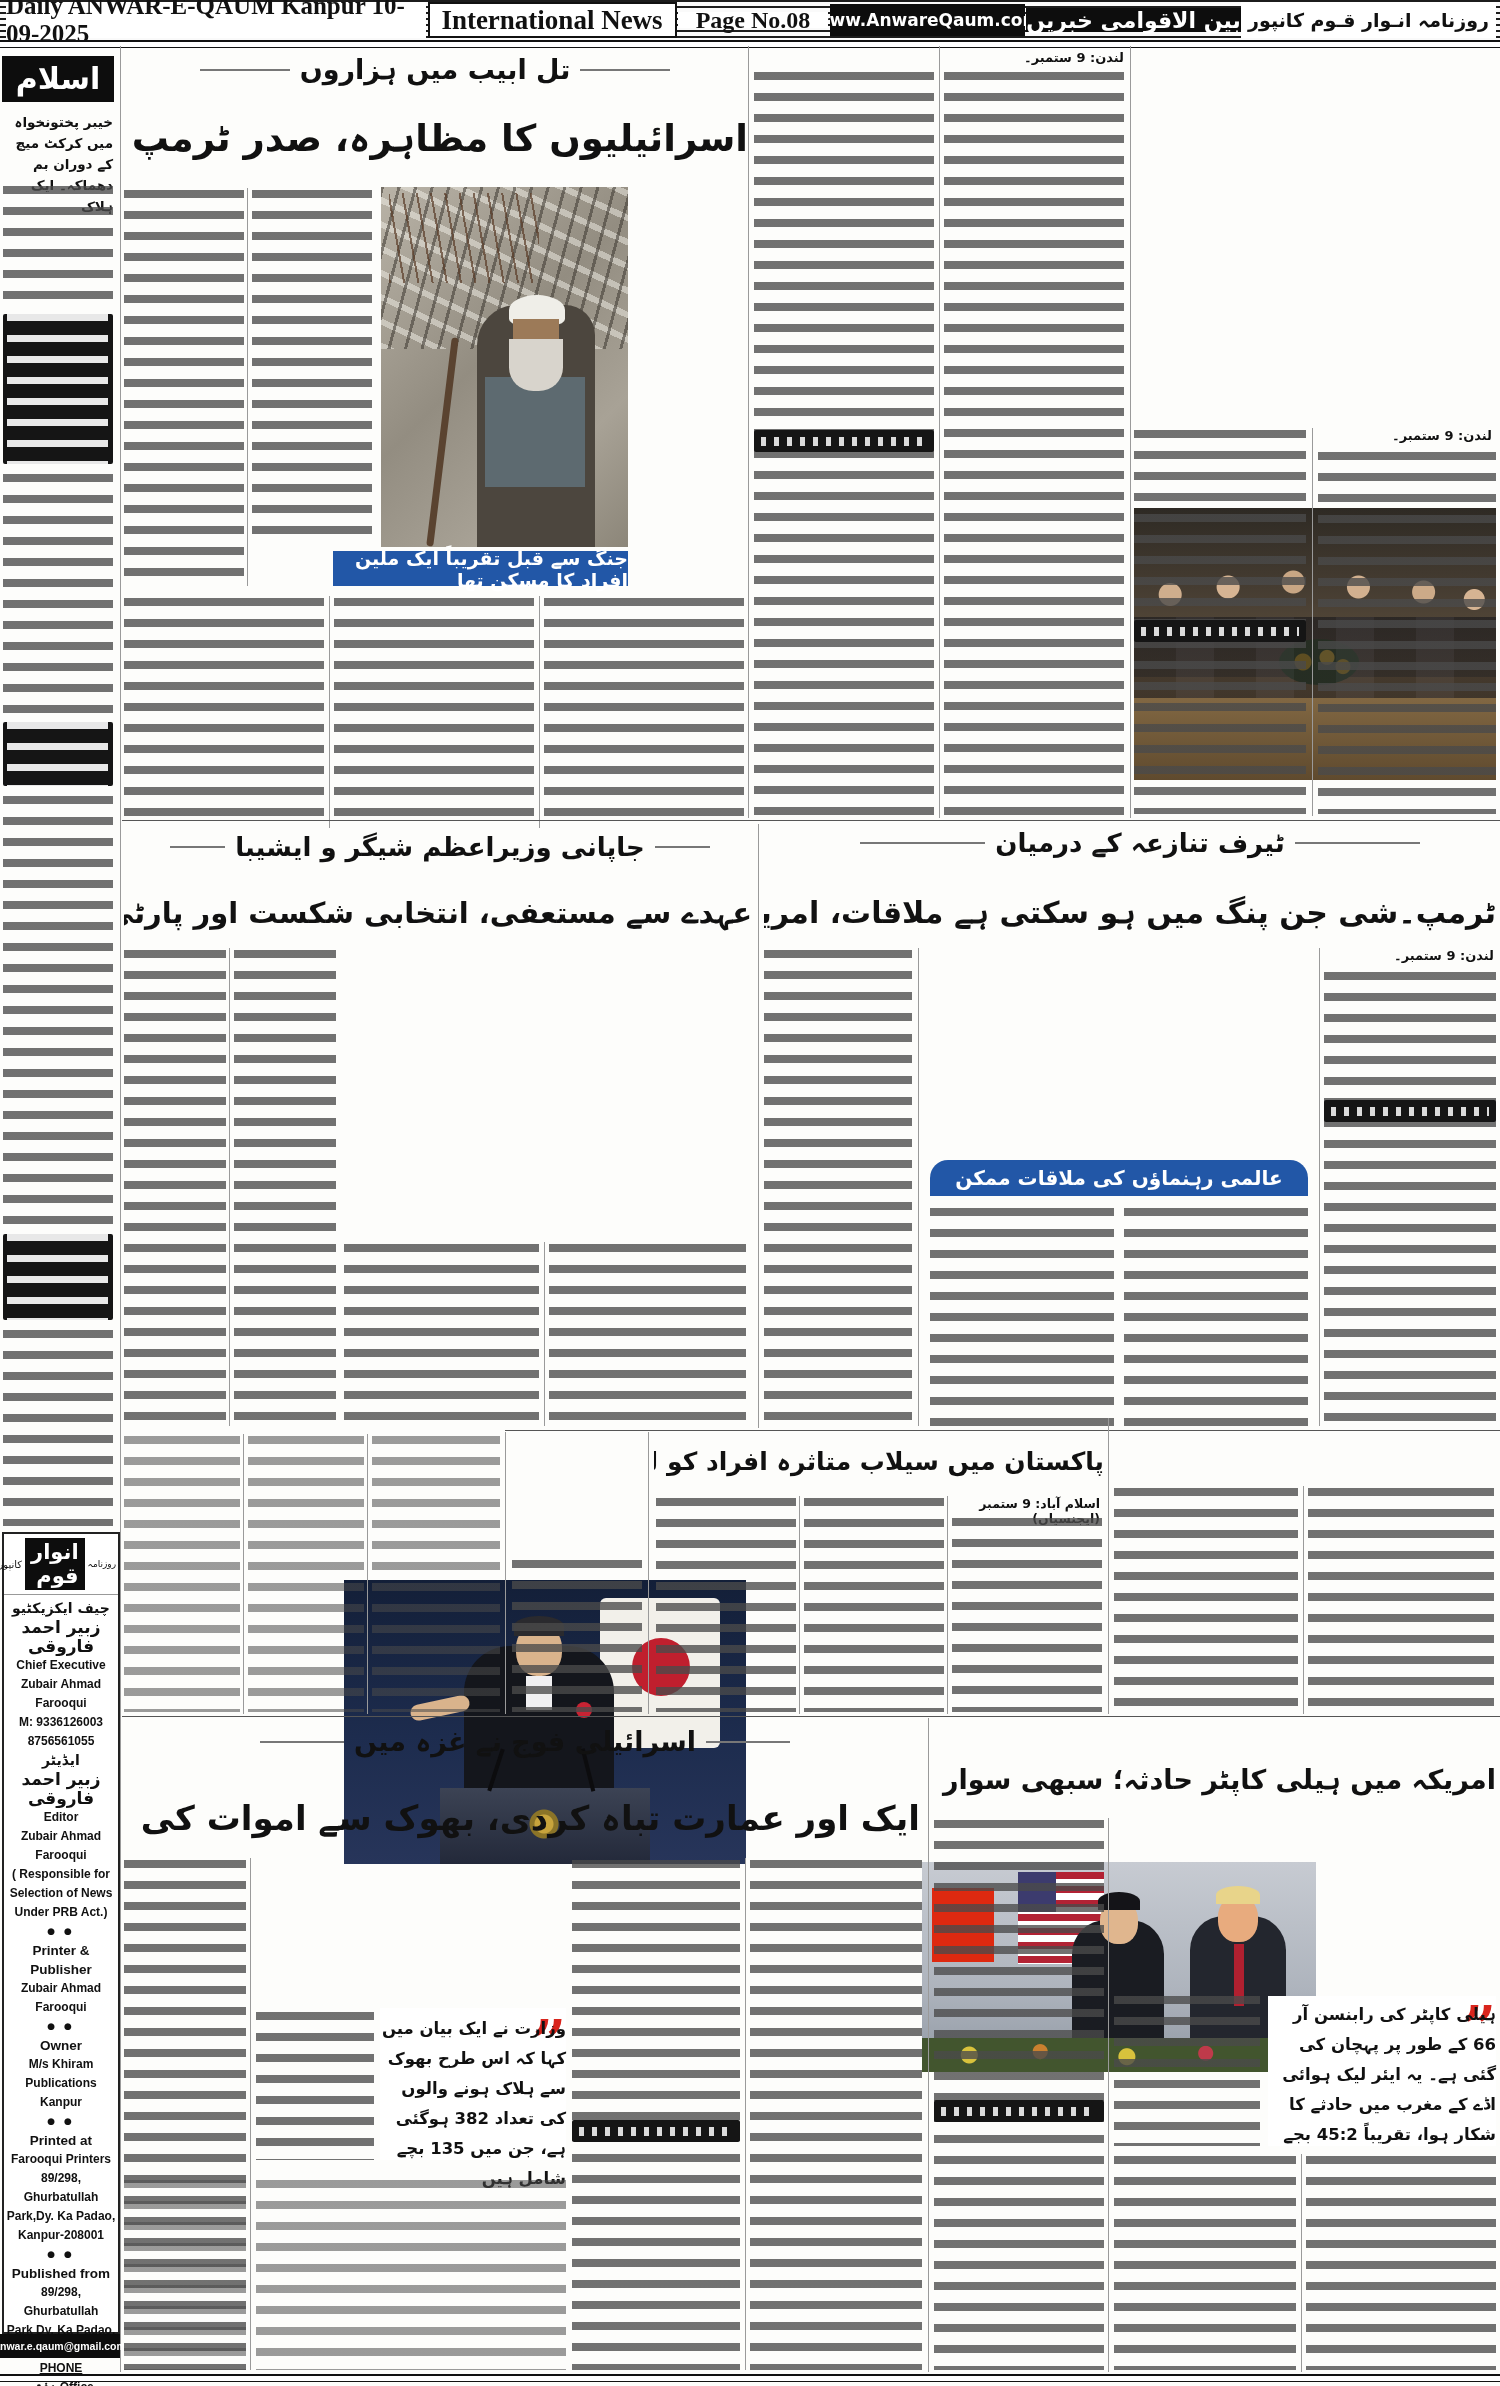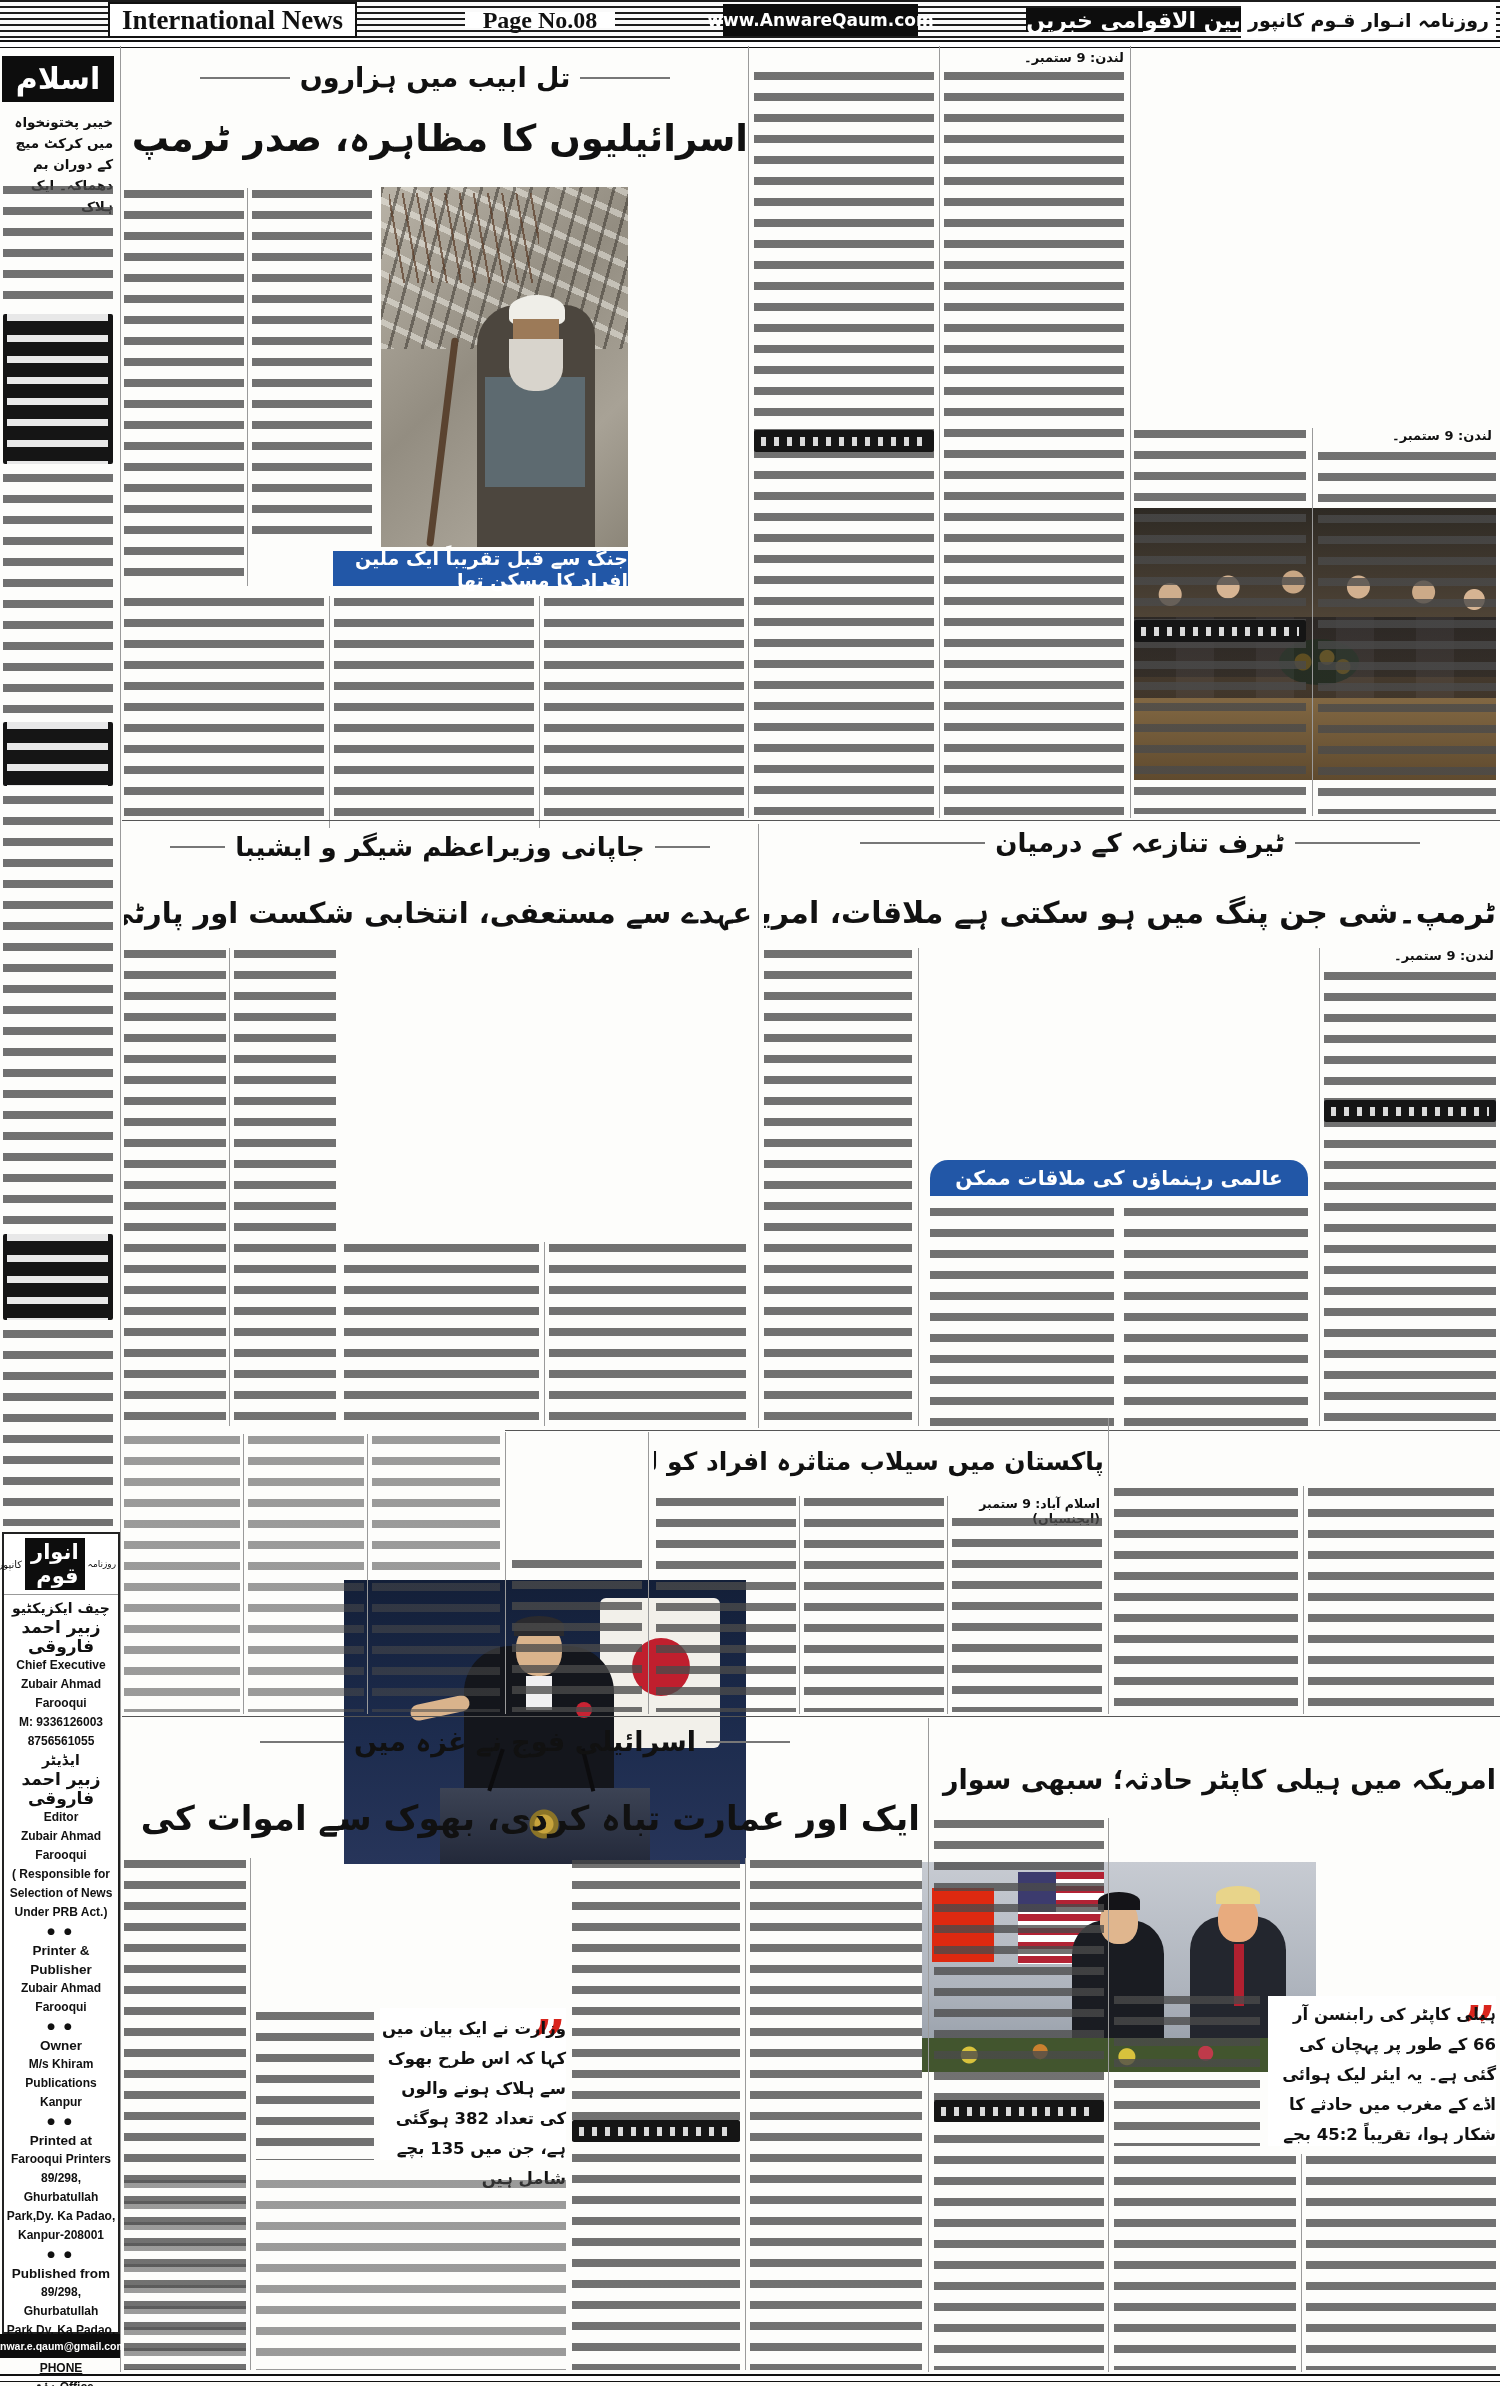--- a/index.html
+++ b/index.html
@@ -34,20 +34,21 @@
   .pubbox{border:2px solid #222;background:#fff;}
   .photo{overflow:hidden;position:relative;}
   .ph-el{position:absolute;}
 </style>
 </head>
 <body>
 
 <div class="page">
 
   <div class="abs masthead" style="left:0;top:0;width:1500px;height:40px;">
+    <div class="mh-item" style="width:420px;font-family:'Liberation Serif',serif;font-size:25px;margin:2px 0 2px 6px;">Daily ANWAR-E-QAUM Kanpur 10-09-2025</div>
     <div style="flex:1"></div>
     <div class="mh-item mh-box" style="width:245px;font-family:'Liberation Serif',serif;font-size:27px;margin:2px 0;">International News</div>
     <div style="flex:1"></div>
     <div class="mh-item" style="width:150px;font-family:'Liberation Serif',serif;font-size:24px;margin:12px 0;">Page No.08</div>
     <div style="flex:1"></div>
     <div class="mh-item mh-black" style="width:195px;font-size:17px;margin:4px 0;">www.AnwareQaum.com</div>
     <div style="flex:1"></div>
     <div class="mh-item mh-black urdu" style="width:215px;font-size:22px;margin:8px 0;">بین الاقوامی خبریں</div>
     <div class="mh-item urdu" style="width:255px;font-size:19px;margin:2px 4px 2px 0;">روزنامہ انـوار قـوم کانپور</div>
   </div>
@@ -105,21 +106,21 @@
         <div style="font-weight: 700; font-family: &quot;Liberation Sans&quot;, sans-serif;">89/298, Ghurbatullah</div>
         <div style="font-weight: 700; font-family: &quot;Liberation Sans&quot;, sans-serif;">Park Dy. Ka Padao,</div>
         <div style="font-weight: 700; font-family: &quot;Liberation Sans&quot;, sans-serif;">Kanpur, 208001</div>
         <div style="font-weight: 700; font-family: &quot;Liberation Sans&quot;, sans-serif; text-decoration: underline;">PHONE</div>
         <div style="font-weight: 700; font-family: &quot;Liberation Sans&quot;, sans-serif;">دفتر Office</div>
       </div>
   </div>
   <div class="abs" style="left:0;top:2334px;width:120px;height:24px;background:#0d0d0d;color:#fff;font-weight:700;
               font-size:10.5px;display:flex;align-items:center;justify-content:center;font-family:'Liberation Sans',sans-serif;">anwar.e.qaum@gmail.com</div>
 
-  <div class="abs kick urdu" style="left:200px;top:54px;width:470px;font-size:27px;margin-top:8px;">
+  <div class="abs kick urdu" style="left:200px;top:54px;width:470px;font-size:27px;">
     <span class="kl"></span>
       <span class="kt">تل ابیب میں ہزاروں</span>
       <span class="kl"></span>
   </div>
   <div class="abs urdu headline ctr nowrap" style="left:124px;top:96px;width:624px;height:86px;font-size:37px;line-height:86px;">اسرائیلیوں کا مظاہرہ، صدر ٹرمپ سے غزہ جنگ ختم کرنے کی اپیل</div>
 
   <div class="abs photo" style="left:381px;top:187px;width:247px;height:360px;background:linear-gradient(135deg,#b9b3a7 0%,#938d81 45%,#a8a296 75%,#8c8679 100%);">
     <div class="ph-el" style="left:0;top:0;width:100%;height:45%;background:repeating-linear-gradient(105deg,rgba(60,55,48,.55) 0 3px,transparent 3px 16px),repeating-linear-gradient(25deg,rgba(240,238,230,.5) 0 6px,transparent 6px 22px);"></div>
     <div class="ph-el" style="left:96px;top:118px;width:118px;height:242px;background:#4c463e;border-radius:40px 30px 0 0;"></div>
     <div class="ph-el" style="left:104px;top:190px;width:100px;height:110px;background:#5d6a70;"></div>

